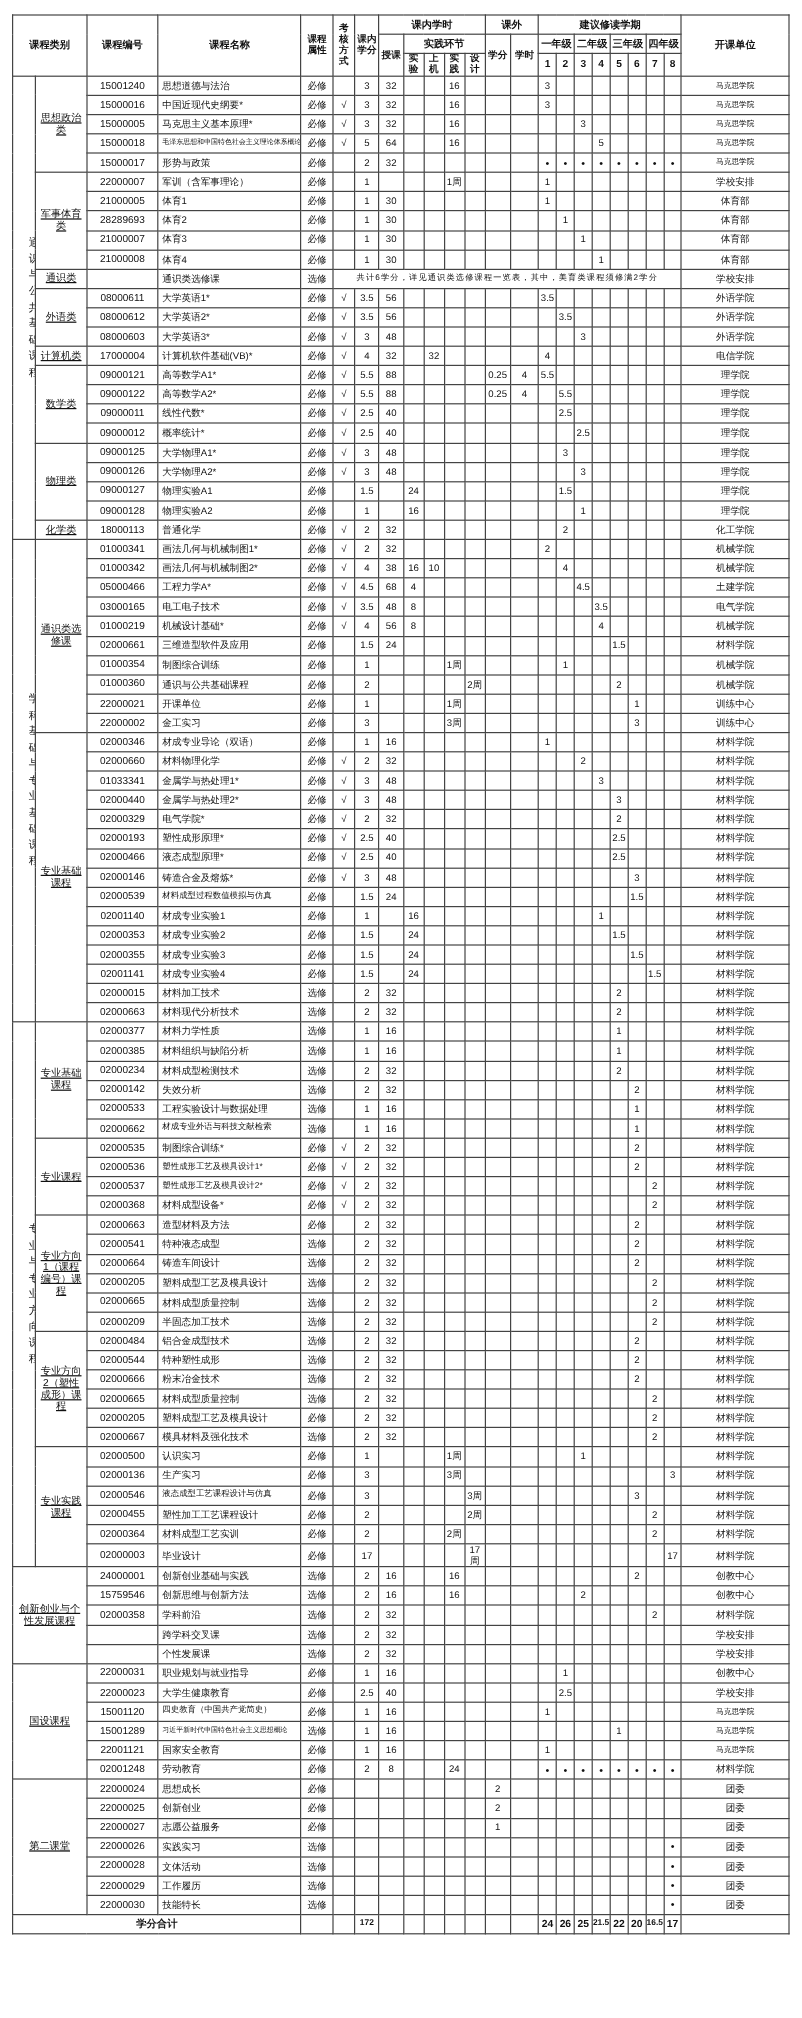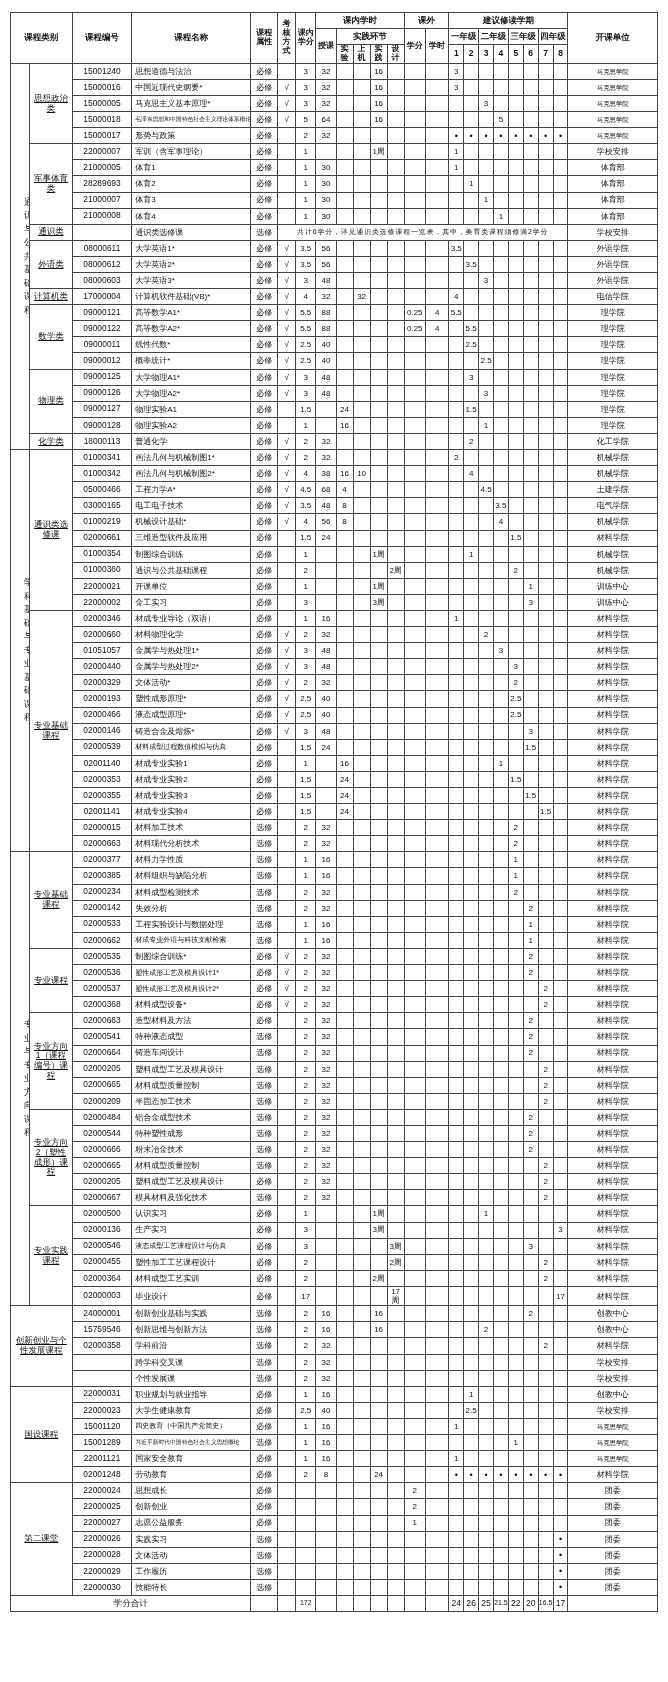--- a/index.html
+++ b/index.html
@@ -13,21 +13,21 @@
   table{border:1.6px solid #000;}
   .vert{word-break:break-all;font-size:9px;letter-spacing:0;line-height:1.5;padding:0 13px;}
   .sub{word-break:break-all;padding:0 2px;font-size:8.5px;text-decoration:underline;}
   .code{font-size:8.4px;}
   .name{text-align:left;padding-left:3px;white-space:nowrap;}
   .name.sm{font-size:5.8px;}
   .name.md{font-size:7px;}
   .unit-sm{font-size:6.4px;}
   .note{font-size:6.8px;letter-spacing:1px;}
   .stack{word-break:break-all;line-height:1.1;font-size:8px;padding:0 1px;}
-  .total td{font-weight:normal;font-size:8.6px;}
+  .total td{font-weight:bold;font-size:8.6px;}
   .total .tsm{font-size:7px;}
   .dot{font-size:9px;}
 </style>
 </head>
 <body>
 
 <div id="wrap">
   <table>
     <colgroup>
       <col style="width:18px">
@@ -911,21 +911,21 @@
           <td></td>
           <td>2</td>
           <td></td>
           <td></td>
           <td></td>
           <td></td>
           <td></td>
           <td>材料学院</td>
         </tr>
         <tr>
-          <td class="code">01051057</td>
+          <td class="code">01033341</td>
           <td class="name">金属学与热处理1*</td>
           <td>必修</td>
           <td>√</td>
           <td>3</td>
           <td>48</td>
           <td></td>
           <td></td>
           <td></td>
           <td></td>
           <td></td>
@@ -958,21 +958,21 @@
           <td></td>
           <td></td>
           <td>3</td>
           <td></td>
           <td></td>
           <td></td>
           <td>材料学院</td>
         </tr>
         <tr>
           <td class="code">02000329</td>
-          <td class="name">文体活动*</td>
+          <td class="name">电气学院*</td>
           <td>必修</td>
           <td>√</td>
           <td>2</td>
           <td>32</td>
           <td></td>
           <td></td>
           <td></td>
           <td></td>
           <td></td>
           <td></td>

